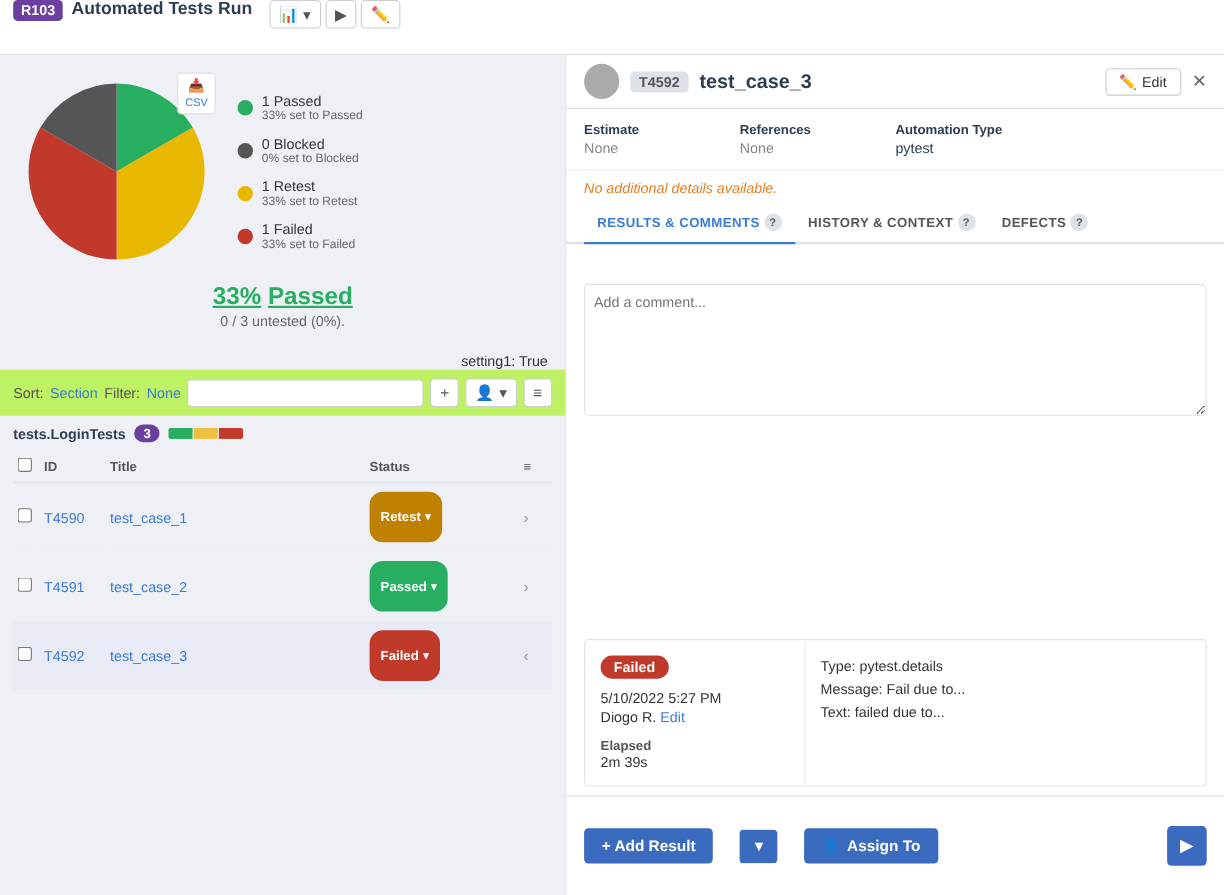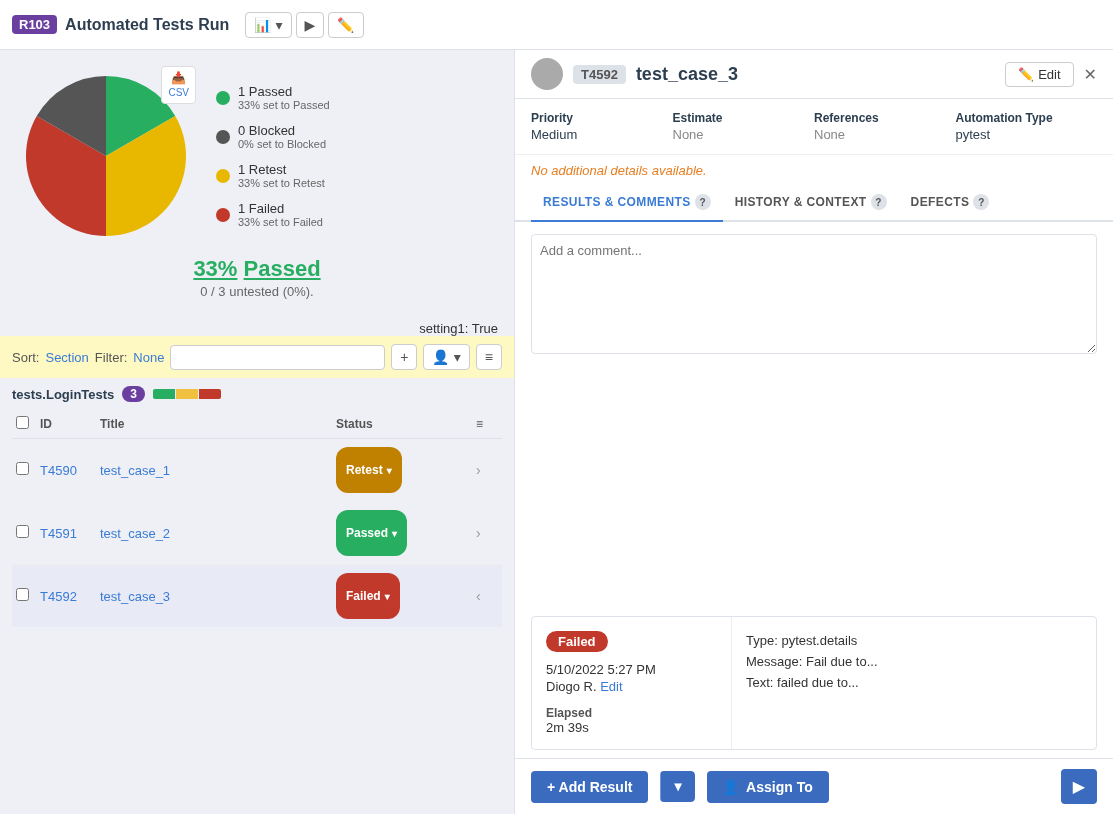--- a/index.html
+++ b/index.html
@@ -1,21 +1,21 @@
 <!DOCTYPE html>
 <html><head>
   <meta charset="utf-8">
   <style>
     * { box-sizing: border-box; margin: 0; padding: 0; font-family: -apple-system, BlinkMacSystemFont, 'Segoe UI', sans-serif; }
     body { width: 1113px; height: 814px; overflow: hidden; background: #f0f1f5; display: flex; flex-direction: column; }
 
     
     .top-header {
       display: flex;
-      align-items: center;
+      align-items: flex-start;
       background: #fff;
       padding: 0 12px;
       height: 50px;
       border-bottom: 1px solid #dde1e8;
       gap: 8px;
     }
     .run-badge {
       background: #6b3fa0;
       color: #fff;
       border-radius: 4px;
@@ -139,21 +139,21 @@
       padding: 6px 16px 0 16px;
       text-align: right;
     }
 
     
     .filter-bar {
       display: flex;
       align-items: center;
       gap: 6px;
       padding: 8px 12px;
-      background: #fef9c3;
+      background: #bef264;
     }
     .sort-label { font-size: 13px; color: #555; }
     .sort-value { font-size: 13px; color: #3a7bd5; cursor: pointer; }
     .filter-label { font-size: 13px; color: #555; }
     .filter-value { font-size: 13px; color: #3a7bd5; cursor: pointer; }
     .filter-input {
       flex: 1;
       border: 1px solid #ccc;
       border-radius: 4px;
       padding: 4px 8px;
@@ -368,20 +368,21 @@
     }
     .comment-textarea {
       width: 100%;
       height: 120px;
       border: 1px solid #dde1e8;
       border-radius: 4px;
       padding: 8px;
       font-size: 13px;
       resize: vertical;
       color: #333;
+      margin-top: 24px;
     }
 
     
     .result-card {
       margin: 8px 16px;
       border: 1px solid #dde1e8;
       border-radius: 4px;
       display: flex;
       gap: 0;
       overflow: hidden;
@@ -412,22 +413,22 @@
     .result-date { font-size: 13px; color: #333; margin-bottom: 2px; }
     .result-user { font-size: 13px; color: #333; }
     .result-user a { color: #3a7bd5; text-decoration: none; cursor: pointer; }
     .elapsed-label { font-size: 12px; font-weight: 700; color: #555; margin-top: 12px; }
     .elapsed-value { font-size: 13px; color: #333; }
 
     
     .bottom-bar {
       display: flex;
       align-items: center;
-      gap: 12px;
-      padding: 10px 16px;
+      gap: 24px;
+      padding: 27px 16px;
       border-top: 1px solid #dde1e8;
       background: #fff;
     }
     .btn-add-result {
       background: #3a6bbf;
       color: #fff;
       border: none;
       border-radius: 4px;
       padding: 8px 16px;
       font-size: 14px;
@@ -658,24 +659,20 @@
     <div class="right-header">
       <div class="case-avatar"></div>
       <span class="case-id-badge">T4592</span>
       <span class="case-title">test_case_3</span>
       <button class="edit-btn">✏️ <span>Edit</span></button>
       <button class="close-btn">✕</button>
     </div>
 
     <div class="meta-grid">
       <div class="meta-cell">
-        <div class="meta-label">Priority</div>
-        <div class="meta-value dark">Medium</div>
-      </div>
-      <div class="meta-cell">
         <div class="meta-label">Estimate</div>
         <div class="meta-value gray">None</div>
       </div>
       <div class="meta-cell">
         <div class="meta-label">References</div>
         <div class="meta-value gray">None</div>
       </div>
       <div class="meta-cell">
         <div class="meta-label">Automation Type</div>
         <div class="meta-value dark">pytest</div>

